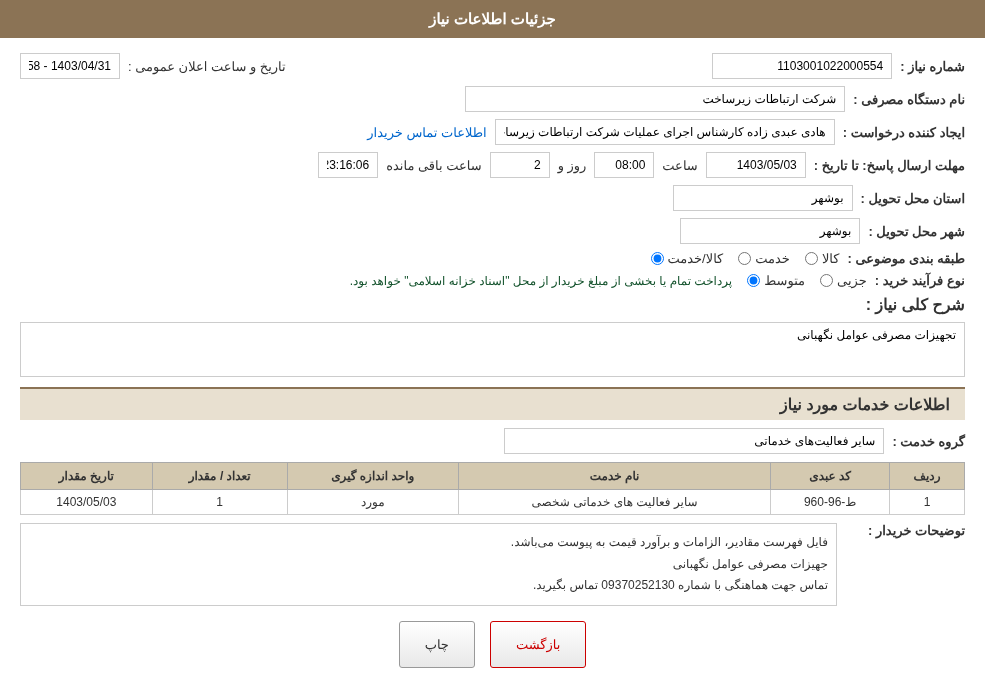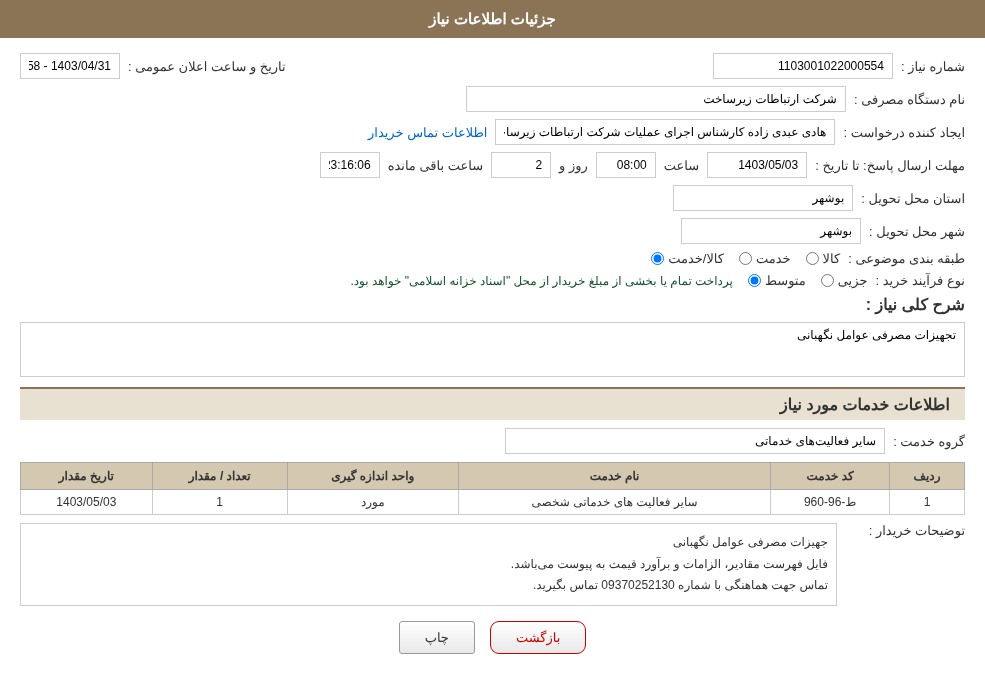--- a/index.html
+++ b/index.html
@@ -115,50 +115,49 @@
       line-height: 1.8;
     }
     .buttons-row {
       display: flex;
       justify-content: center;
       gap: 15px;
       margin-top: 15px;
       padding-bottom: 15px;
     }
     .btn {
-      padding: 8px 25px;
+      padding: 15px 25px;
       font-family: Tahoma, Arial, sans-serif;
       font-size: 13px;
       cursor: pointer;
       border-radius: 3px;
       border: 1px solid #999;
     }
     .btn-print {
       background: linear-gradient(to bottom, #fff 0%, #e8e8e8 100%);
       color: #333;
     }
     .btn-back {
       background: linear-gradient(to bottom, #fff 0%, #e8e8e8 100%);
       color: #c00;
       border-color: #c00;
-      border-radius: 9px;
     }
     .watermark-wrapper {
       position: relative;
     }
     .field-row {
       display: flex;
       align-items: center;
       margin-bottom: 7px;
       gap: 8px;
       flex-wrap: wrap;
     }
     .spacer { flex: 1; }
     .inline-label {
-      font-weight: normal;
+      font-weight: bold;
       color: #333;
       white-space: nowrap;
       text-align: right;
     }
     .col-label {
       color: #333;
       white-space: nowrap;
     }
   </style>
 </head>
@@ -258,21 +257,21 @@
 
     <div class="field-row">
       <span class="inline-label">گروه خدمت :</span>
       <input class="input-box" style="width: 380px;" type="text" value="سایر فعالیت‌های خدماتی">
     </div>
 
     <table class="services-table">
       <thead>
         <tr>
           <th>ردیف</th>
-          <th>کد خدمت</th>
+          <th>کد عبدی</th>
           <th>نام خدمت</th>
           <th>واحد اندازه گیری</th>
           <th>تعداد / مقدار</th>
           <th>تاریخ مقدار</th>
         </tr>
       </thead>
       <tbody id="services-tbody">
       <tr>
             <td>1</td>
             <td>ط-96-960</td>
@@ -280,22 +279,22 @@
             <td>مورد</td>
             <td>1</td>
             <td>1403/05/03</td>
           </tr>
         </tbody>
     </table>
 
     <div class="field-row" style="align-items: flex-start; ">
       <span class="inline-label" style="min-width:120px;">توضیحات خریدار :</span>
       <div class="description-box" style="flex:1;">
+        <div>فایل فهرست مقادیر، الزامات و برآورد قیمت به پیوست می‌باشد.</div>
         <div>جهیزات مصرفی عوامل نگهبانی</div>
-        <div>فایل فهرست مقادیر، الزامات و برآورد قیمت به پیوست می‌باشد.</div>
         <div>تماس جهت هماهنگی با شماره 09370252130 تماس بگیرید.</div>
       </div>
     </div>
 
     <div class="buttons-row">
       <button class="btn btn-back">بازگشت</button>
       <button class="btn btn-print">چاپ</button>
     </div>
 
   </div>

